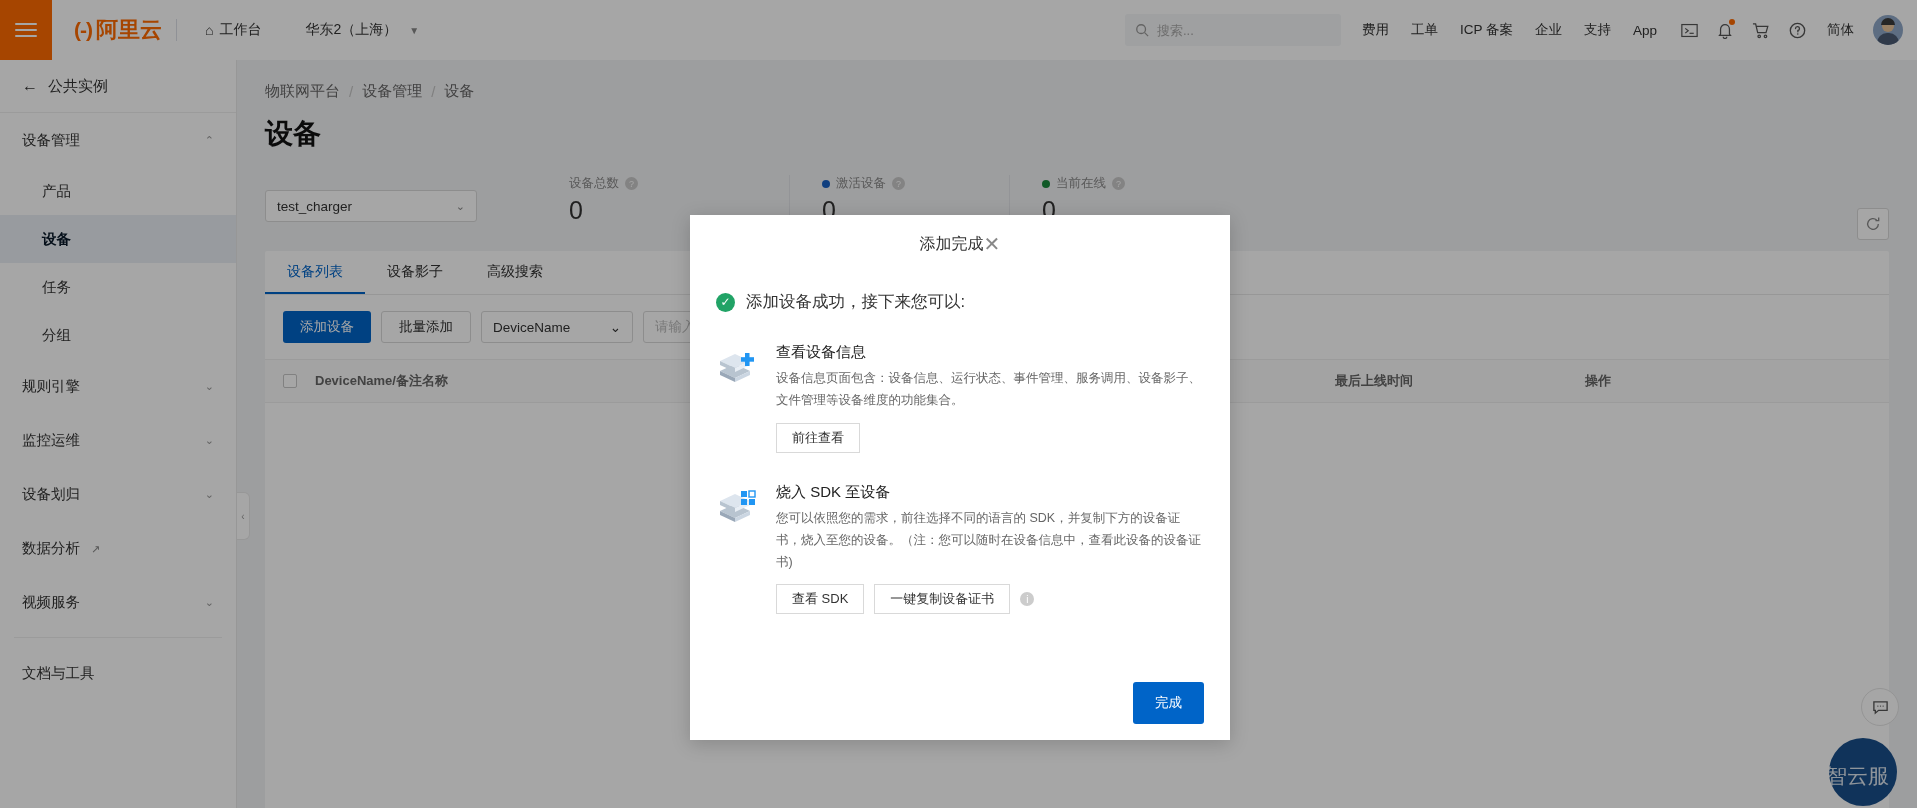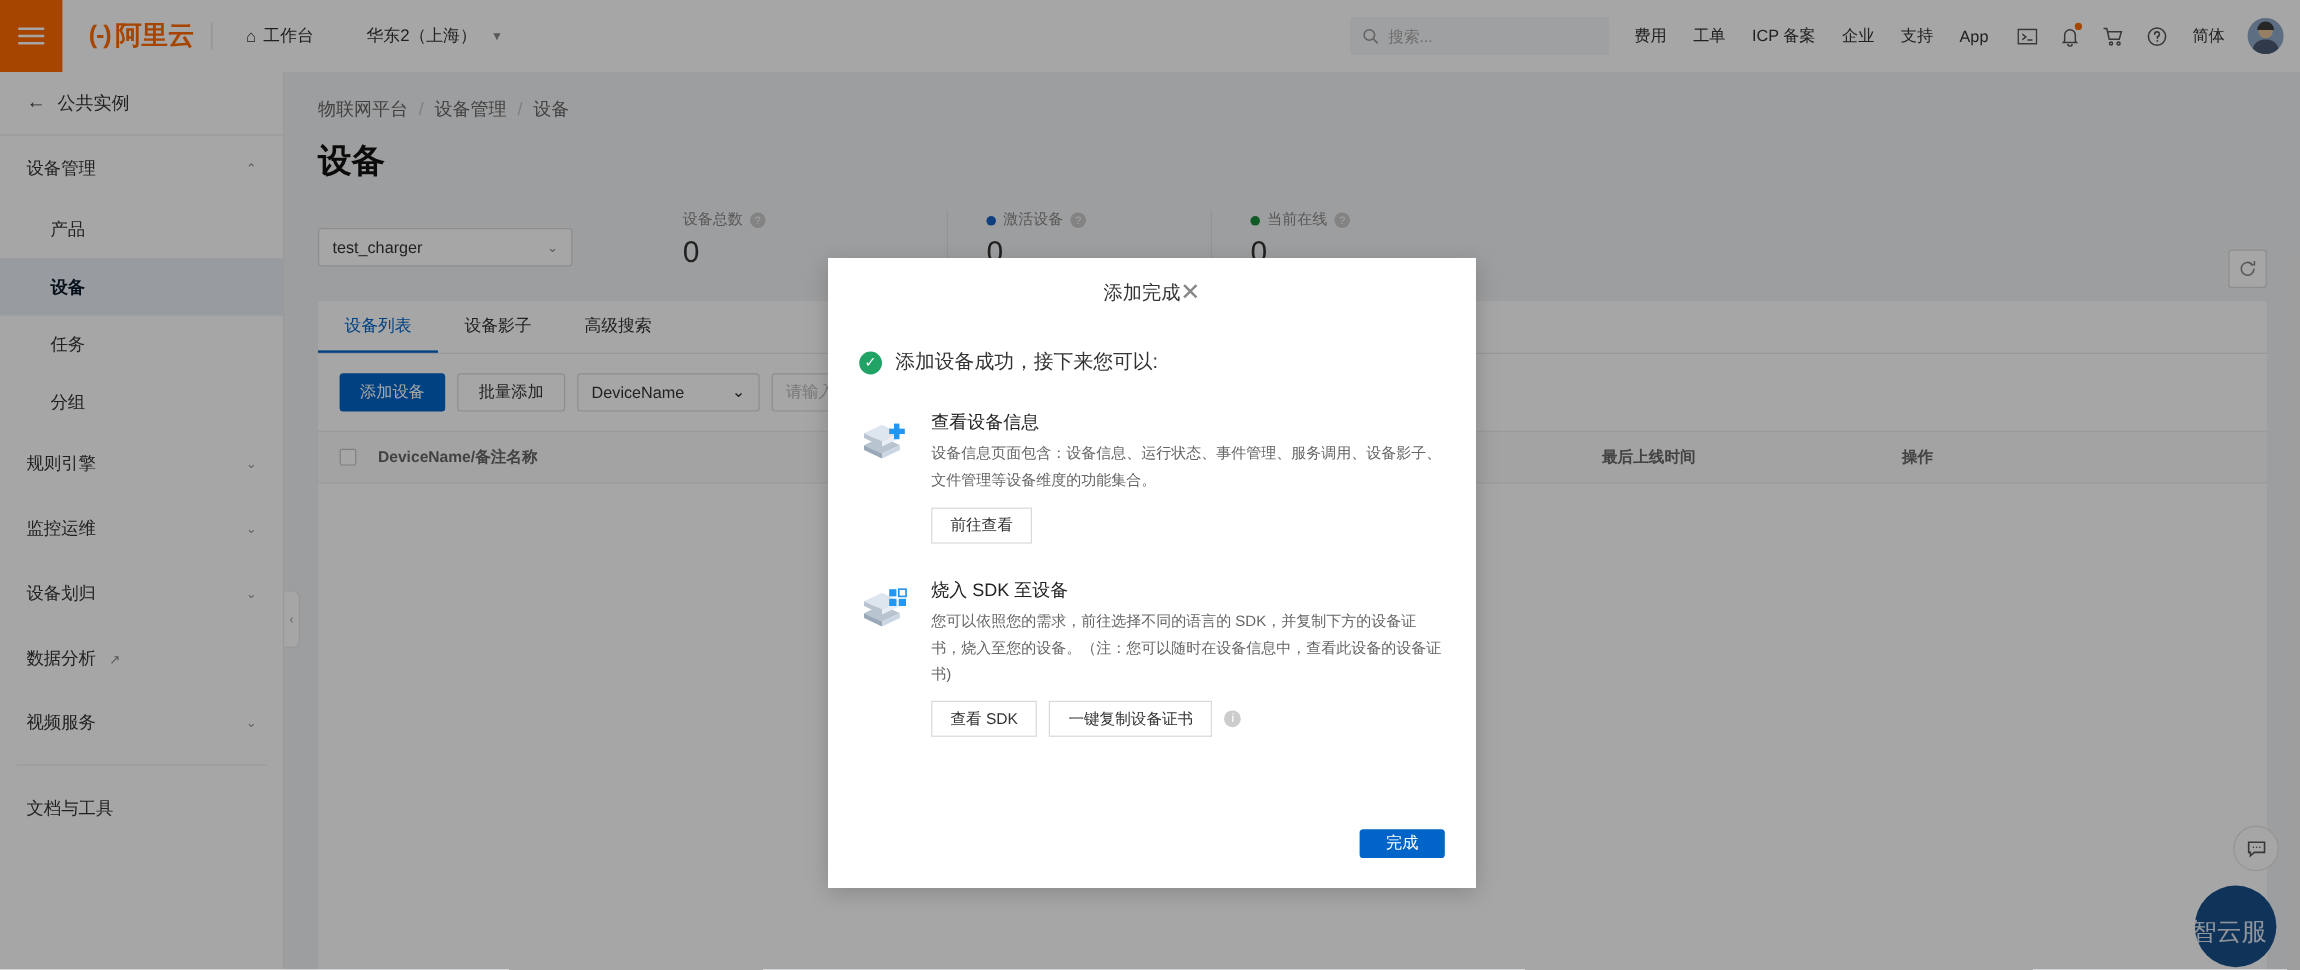--- a/index.html
+++ b/index.html
@@ -580,19 +580,19 @@
             </div>
             <div class="obtn">
               <span>一键复制设备证书</span>
             </div>
             <span class="info-icon">i</span>
           </div>
         </div>
       </div>
     </div>
     <div class="modal-foot">
-      <div class="btn btn-primary" style="height:24px;padding:0 22px">
+      <div class="btn btn-primary" style="height:42px;padding:0 22px">
         <span>完成</span>
       </div>
     </div>
   </div>
 
 </div>
 
 </body></html>

